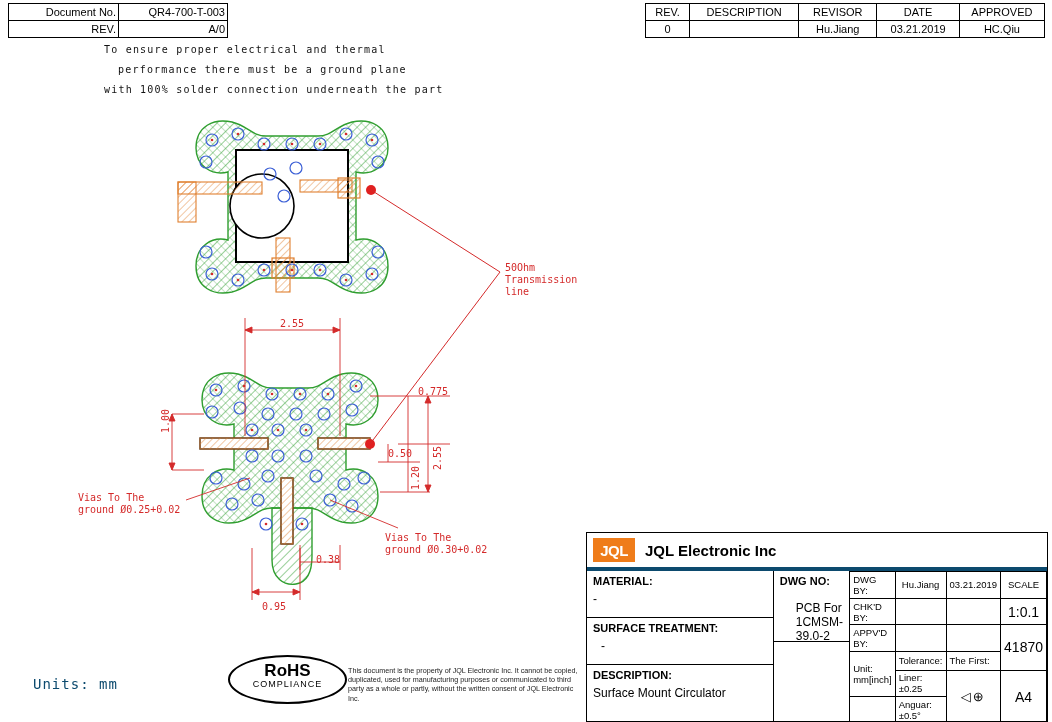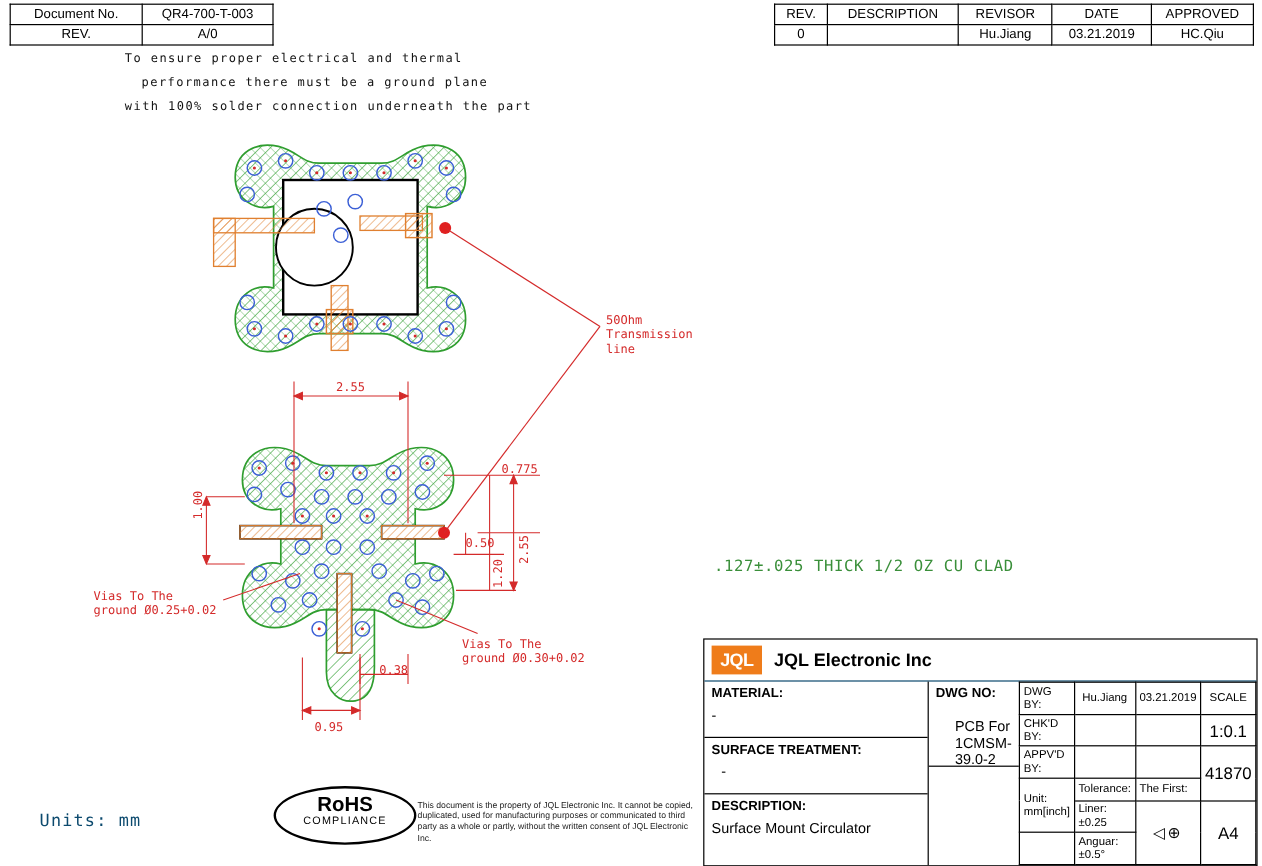--- a/index.html
+++ b/index.html
@@ -3,21 +3,21 @@
 <meta charset="utf-8">
 <style>
   html,body{margin:0;padding:0;background:#ffffff;}
   body{width:1052px;height:722px;position:relative;overflow:hidden;
        font-family:"Liberation Sans", sans-serif;color:#000;}
   .abs{position:absolute;}
   table{border-collapse:collapse;}
 
   
   #doc-table{left:8px;top:3px;width:220px;font-size:11px;}
-  #doc-table td{border:1px solid #000;height:16px;text-align:center;padding:0 2px;}
+  #doc-table td{border:1px solid #000;height:16px;text-align:right;padding:0 2px;}
   #doc-table td.lbl{width:105px;}
 
   
   #rev-table{left:645px;top:3px;width:400px;font-size:11px;}
   #rev-table td,#rev-table th{border:1px solid #000;height:16px;text-align:center;
       padding:0 2px;font-weight:normal;}
   #rev-table .c-rev{width:42px;}
   #rev-table .c-desc{width:110px;}
   #rev-table .c-revisor{width:78px;}
   #rev-table .c-date{width:82px;}
@@ -54,21 +54,21 @@
   
   #rohs{left:228px;top:655px;width:115px;height:45px;border:2px solid #000;
         border-radius:50%/50%;text-align:center;}
   #rohs .t1{font-size:17px;font-weight:bold;margin-top:4px;letter-spacing:0px;}
   #rohs .t2{font-size:9px;letter-spacing:1px;margin-top:-2px;}
 
   #legal{left:348px;top:666px;width:230px;font-size:7.2px;line-height:9.2px;color:#222;}
 
   
   #title-block{left:586px;top:532px;width:460px;height:188px;border:1px solid #000;}
-  #tb-header{height:34px;border-bottom:1px solid #0c4a6e;display:flex;align-items:center;}
+  #tb-header{height:34px;border-bottom:4px solid #0c4a6e;display:flex;align-items:center;}
   #jql-logo{width:42px;height:24px;background:#ef7c1a;color:#fff;font-weight:bold;
             font-size:15px;display:flex;align-items:center;justify-content:center;
             margin-left:6px;font-family:"Liberation Sans",sans-serif;letter-spacing:-0.5px;}
   #jql-name{font-size:15px;font-weight:bold;margin-left:10px;}
   #tb-body{display:flex;height:153px;}
   #tb-left{width:194px;border-right:1px solid #000;font-size:11px;}
   #tb-left .sec{border-bottom:1px solid #000;padding:4px 6px;}
   #tb-left .sec:last-child{border-bottom:none;}
   #tb-left .lab{font-weight:bold;font-size:11px;}
   #tb-left .val{font-size:12px;padding-top:5px;}
@@ -344,21 +344,20 @@
 
 <div class="abs callout" id="callout-50ohm">50Ohm
 Transmission
 line</div>
 <div class="abs callout" id="callout-vias-1">Vias To The
 ground Ø0.25+0.02</div>
 <div class="abs callout" id="callout-vias-2">Vias To The
 ground Ø0.30+0.02</div>
 
 <div class="abs" id="material-note">
-  <div>.127±.025 THICK 1/2 OZ CU CLAD</div>
 </div>
 
 <div class="abs" id="units">Units: mm</div>
 
 <div class="abs" id="rohs">
   <div class="t1">RoHS</div>
   <div class="t2">COMPLIANCE</div>
 </div>
 
 <div class="abs" id="legal">This document is the property of JQL Electronic Inc. It cannot be copied, duplicated, used for manufacturing purposes or communicated to third party as a whole or partly, without the written consent of JQL Electronic Inc.</div>

